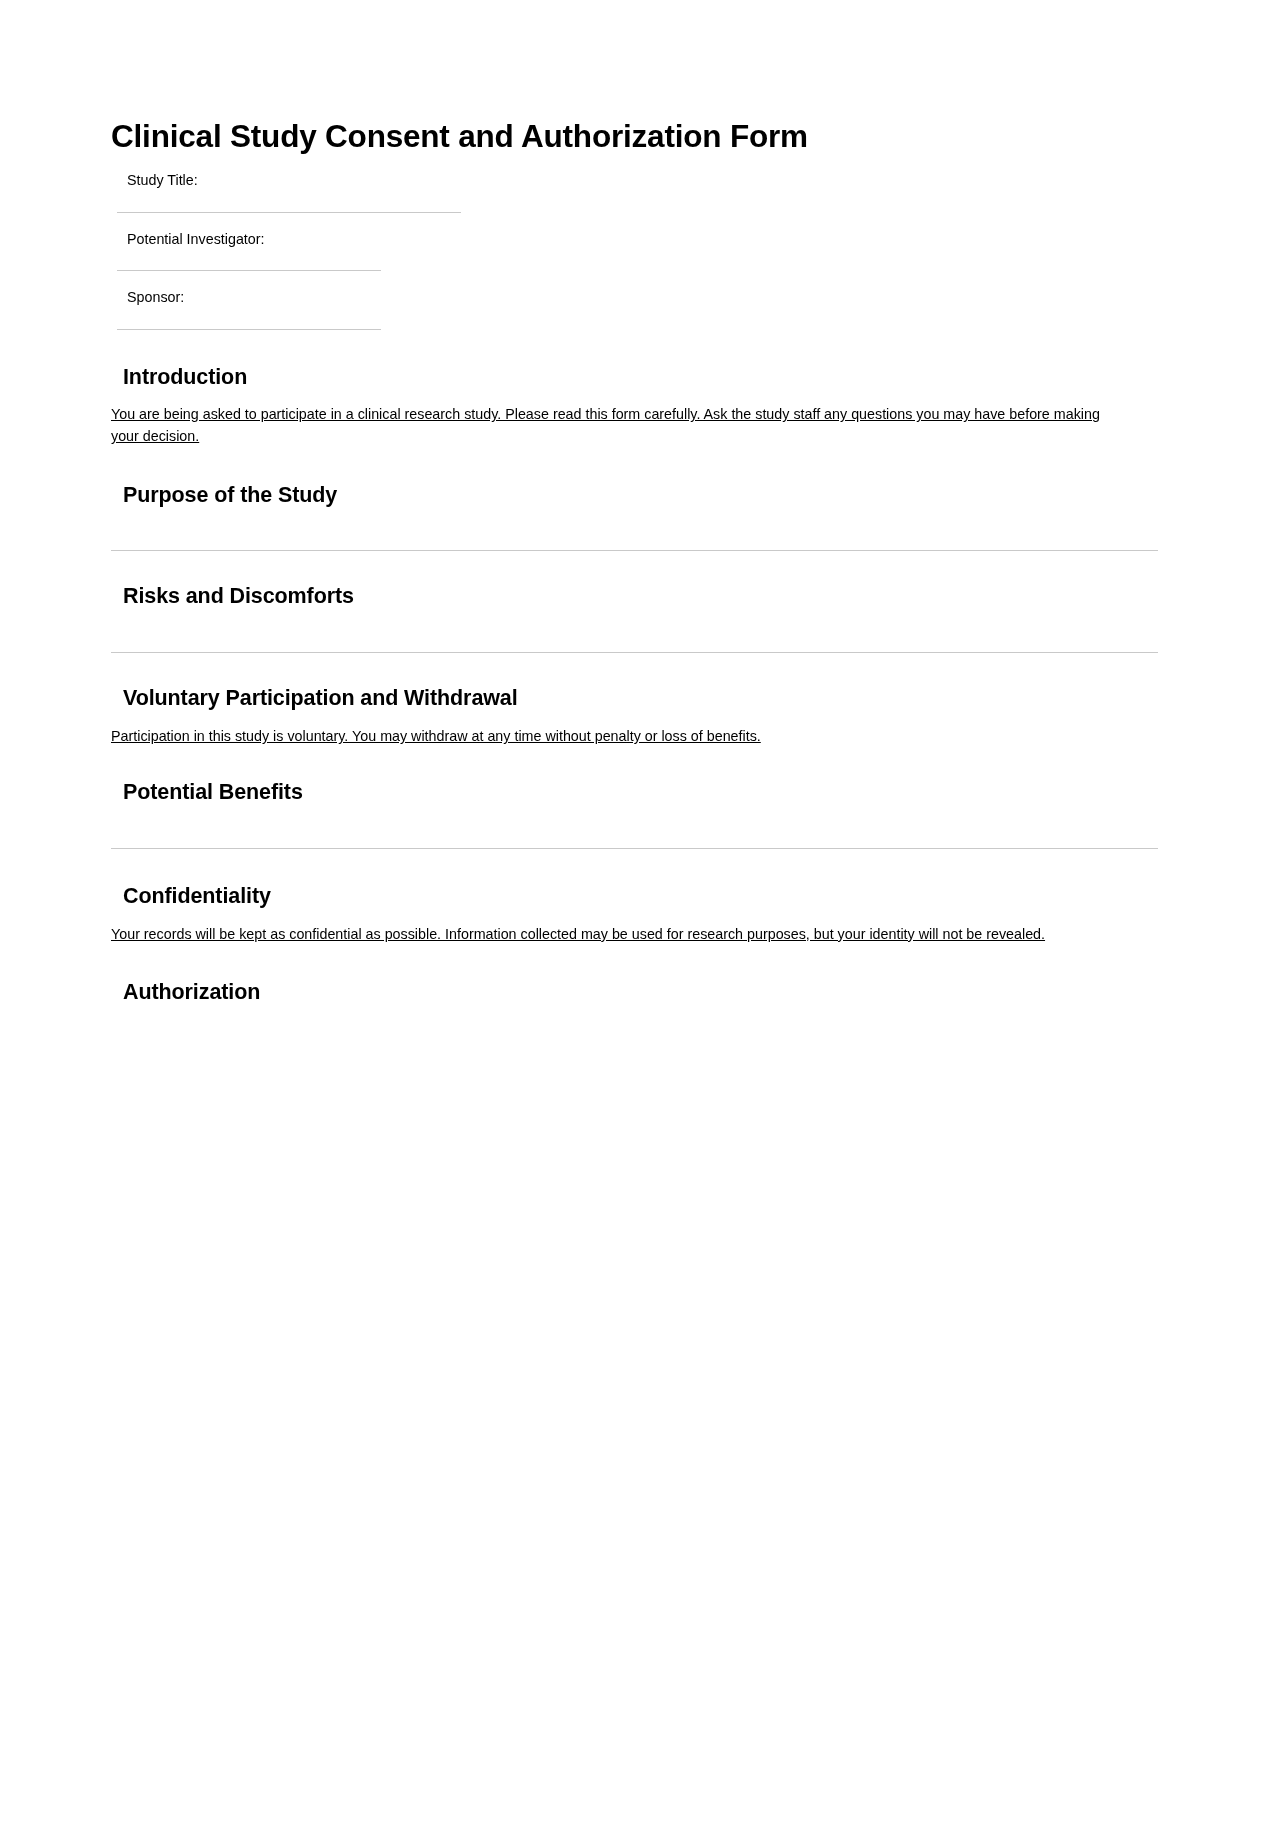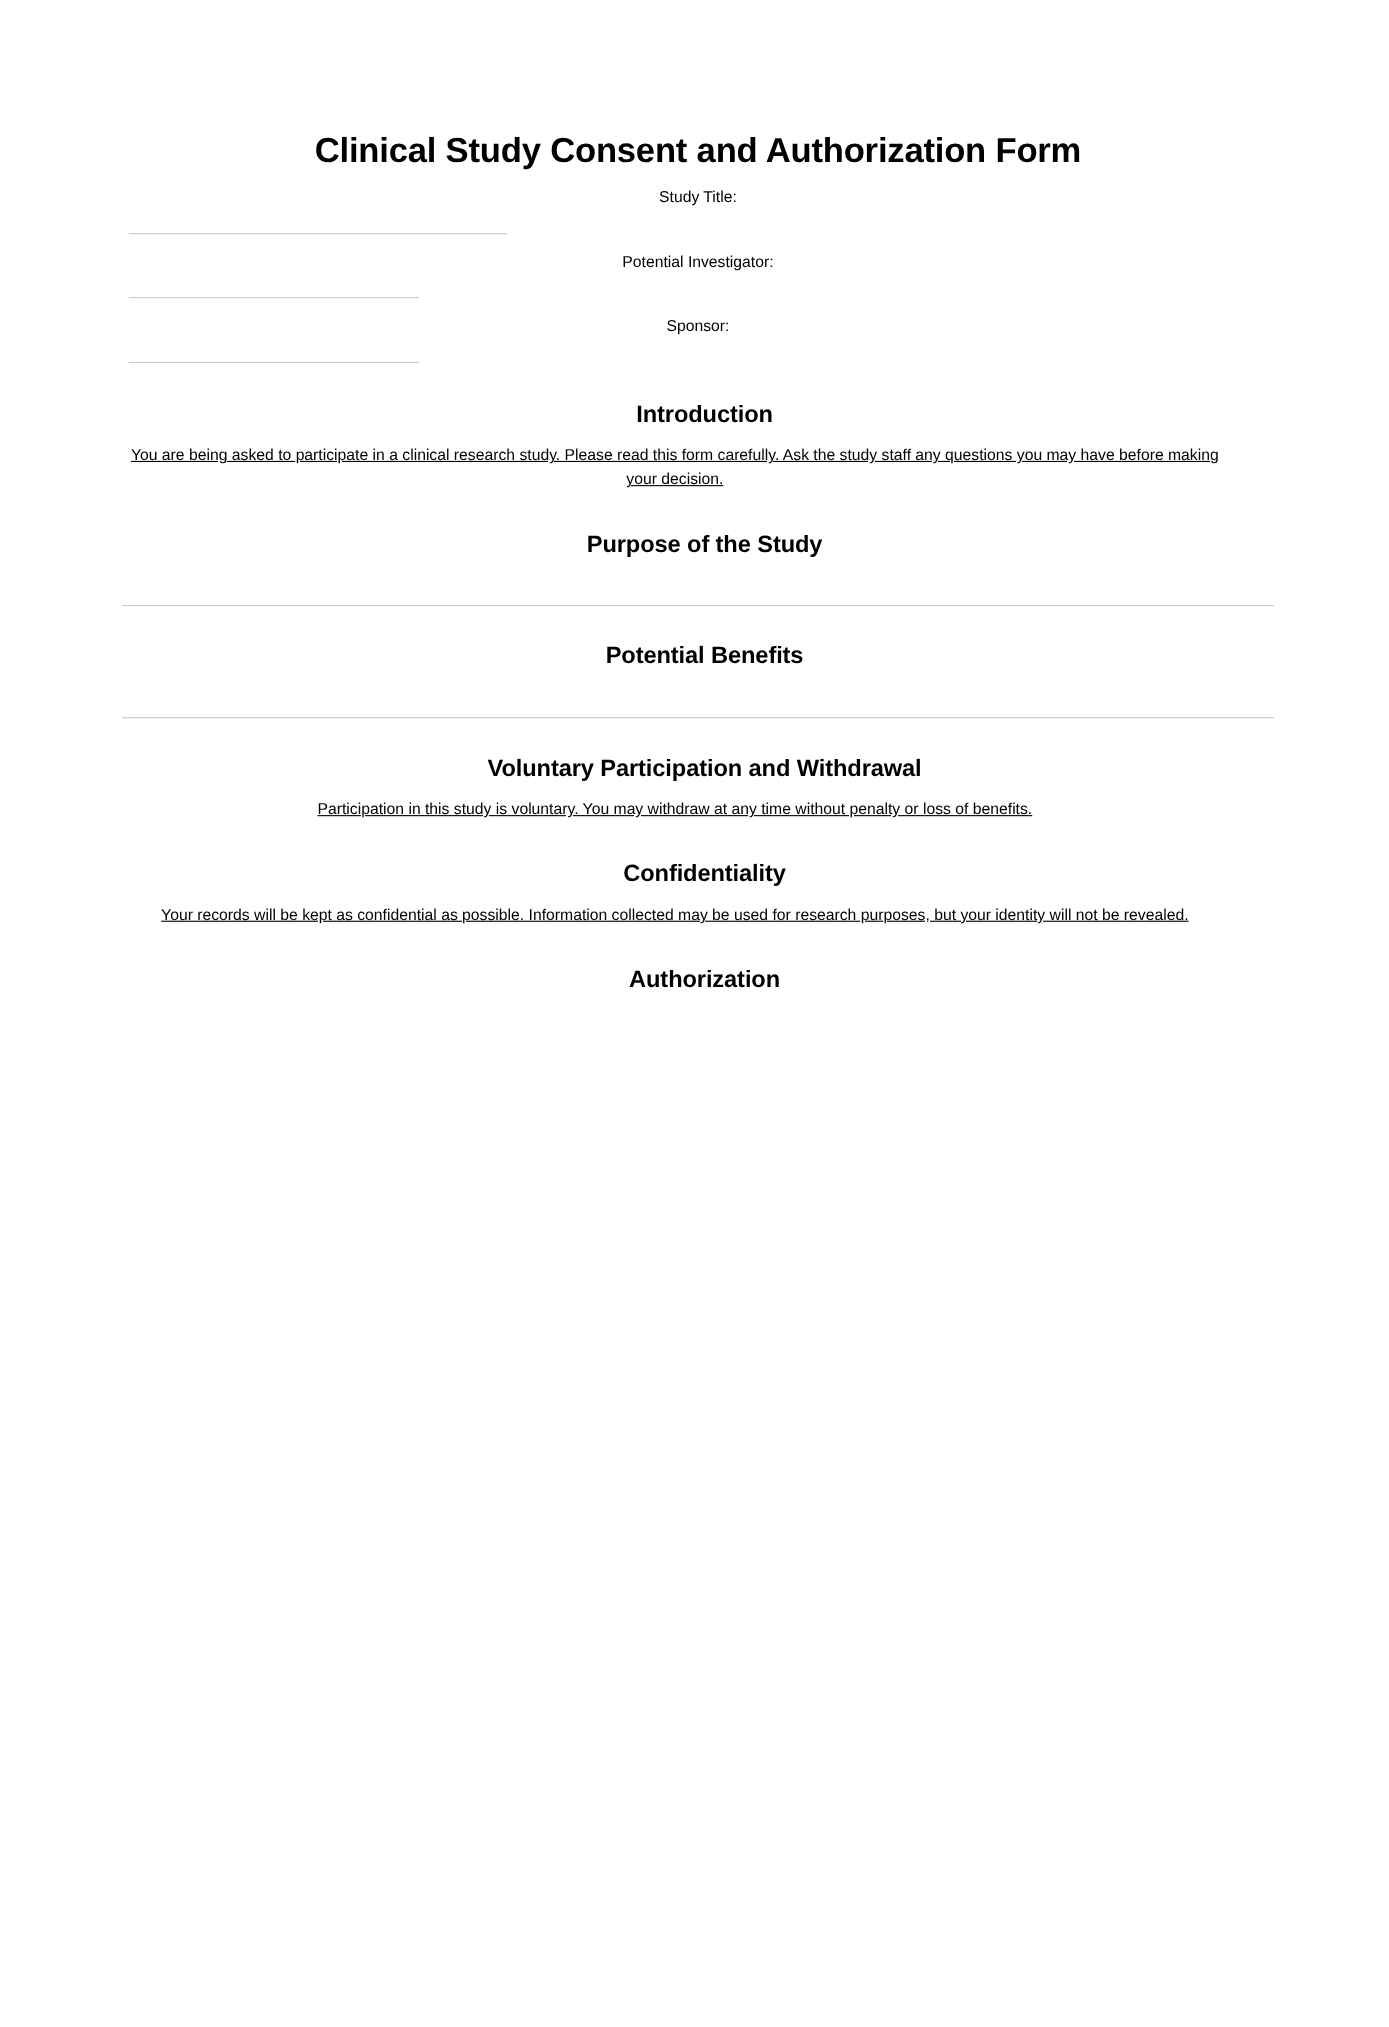--- a/index.html
+++ b/index.html
@@ -15,21 +15,20 @@
     -webkit-font-smoothing: antialiased;
   }
   .page {
     position: relative;
     width: 1263px;
     height: 1843px;
     background: #ffffff;
     box-sizing: border-box;
     padding: 0;
     overflow: hidden;
-    text-align: center;
   }
   .content {
     position: absolute;
     left: 111px;
     top: 118px;
     width: 1047px;
   }
 
   
   .doc-title {
@@ -156,29 +155,33 @@
       <h2 class="section-heading">Introduction</h2>
       <p class="body-text">You are being asked to participate in a clinical research study. Please read this form carefully. Ask the study staff any questions you may have before making your decision.</p>
     </section>
 
     <section>
       <h2 class="section-heading">Purpose of the Study</h2>
       <div class="fill-rule"></div>
     </section>
 
 
-
     <section>
-      <h2 class="section-heading tight">Potential Benefits</h2>
+      <h2 class="section-heading tight">Risks and Discomforts</h2>
       <div class="fill-rule"></div>
     </section>
 
     <section>
       <h2 class="section-heading tight">Voluntary Participation and Withdrawal</h2>
       <p class="body-text">Participation in this study is voluntary. You may withdraw at any time without penalty or loss of benefits.</p>
+    </section>
+
+    <section>
+      <h2 class="section-heading tight">Potential Benefits</h2>
+      <div class="fill-rule"></div>
     </section>
 
     <section>
       <h2 class="section-heading">Confidentiality</h2>
       <p class="body-text">Your records will be kept as confidential as possible. Information collected may be used for research purposes, but your identity will not be revealed.</p>
     </section>
 
     <section>
       <h2 class="section-heading">Authorization</h2>
     </section>

